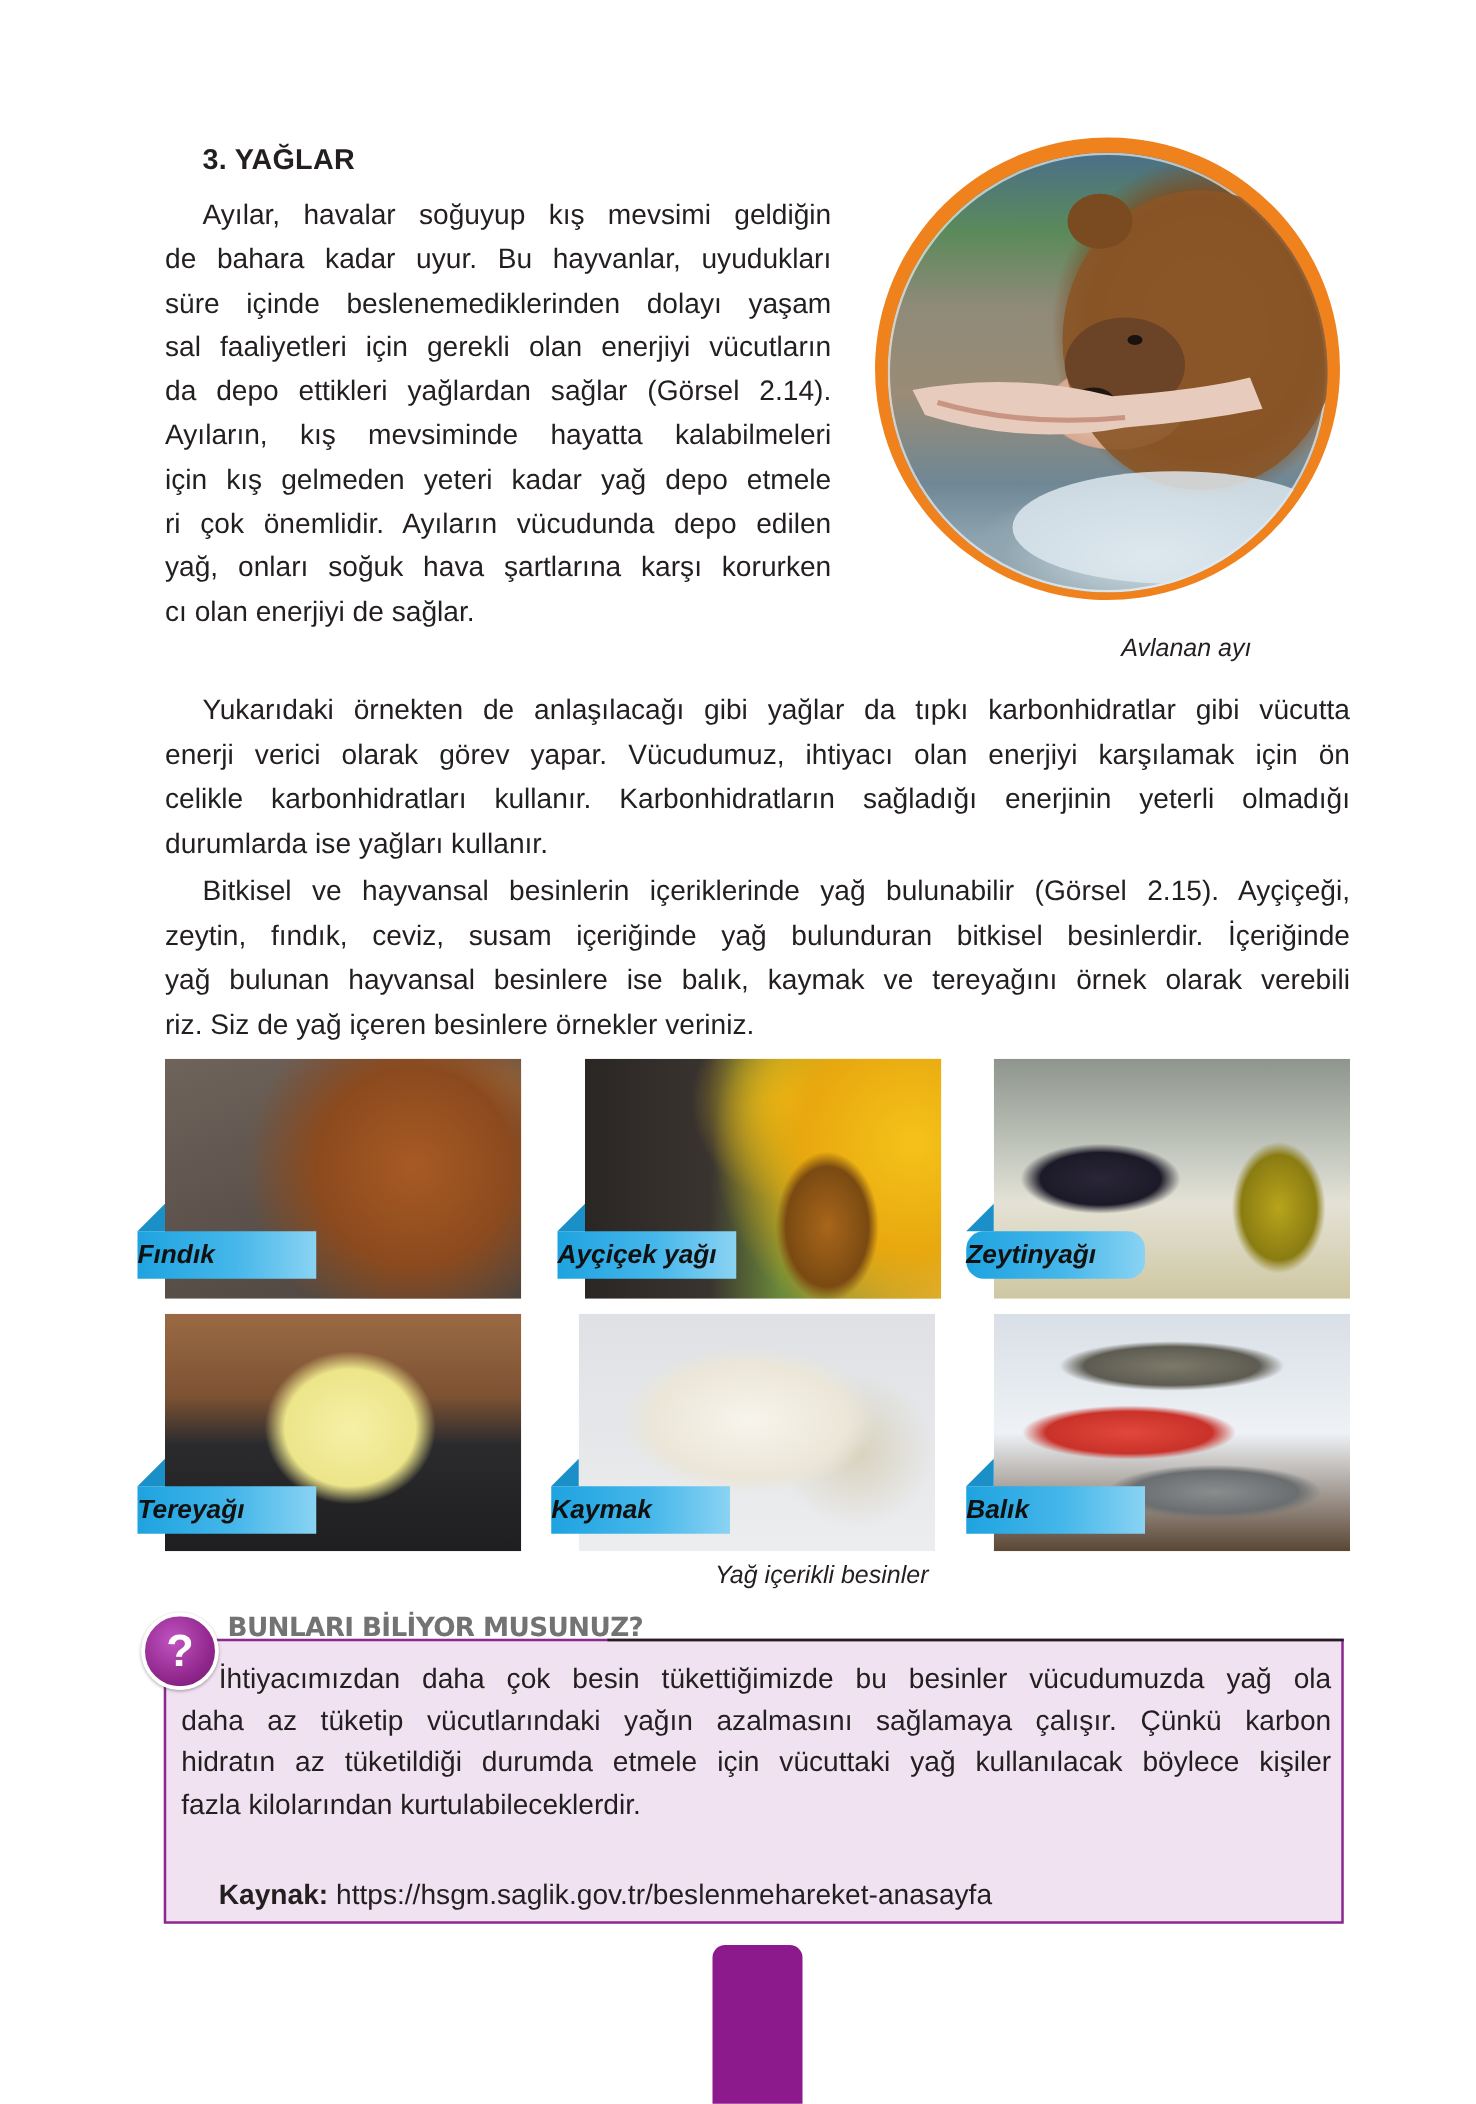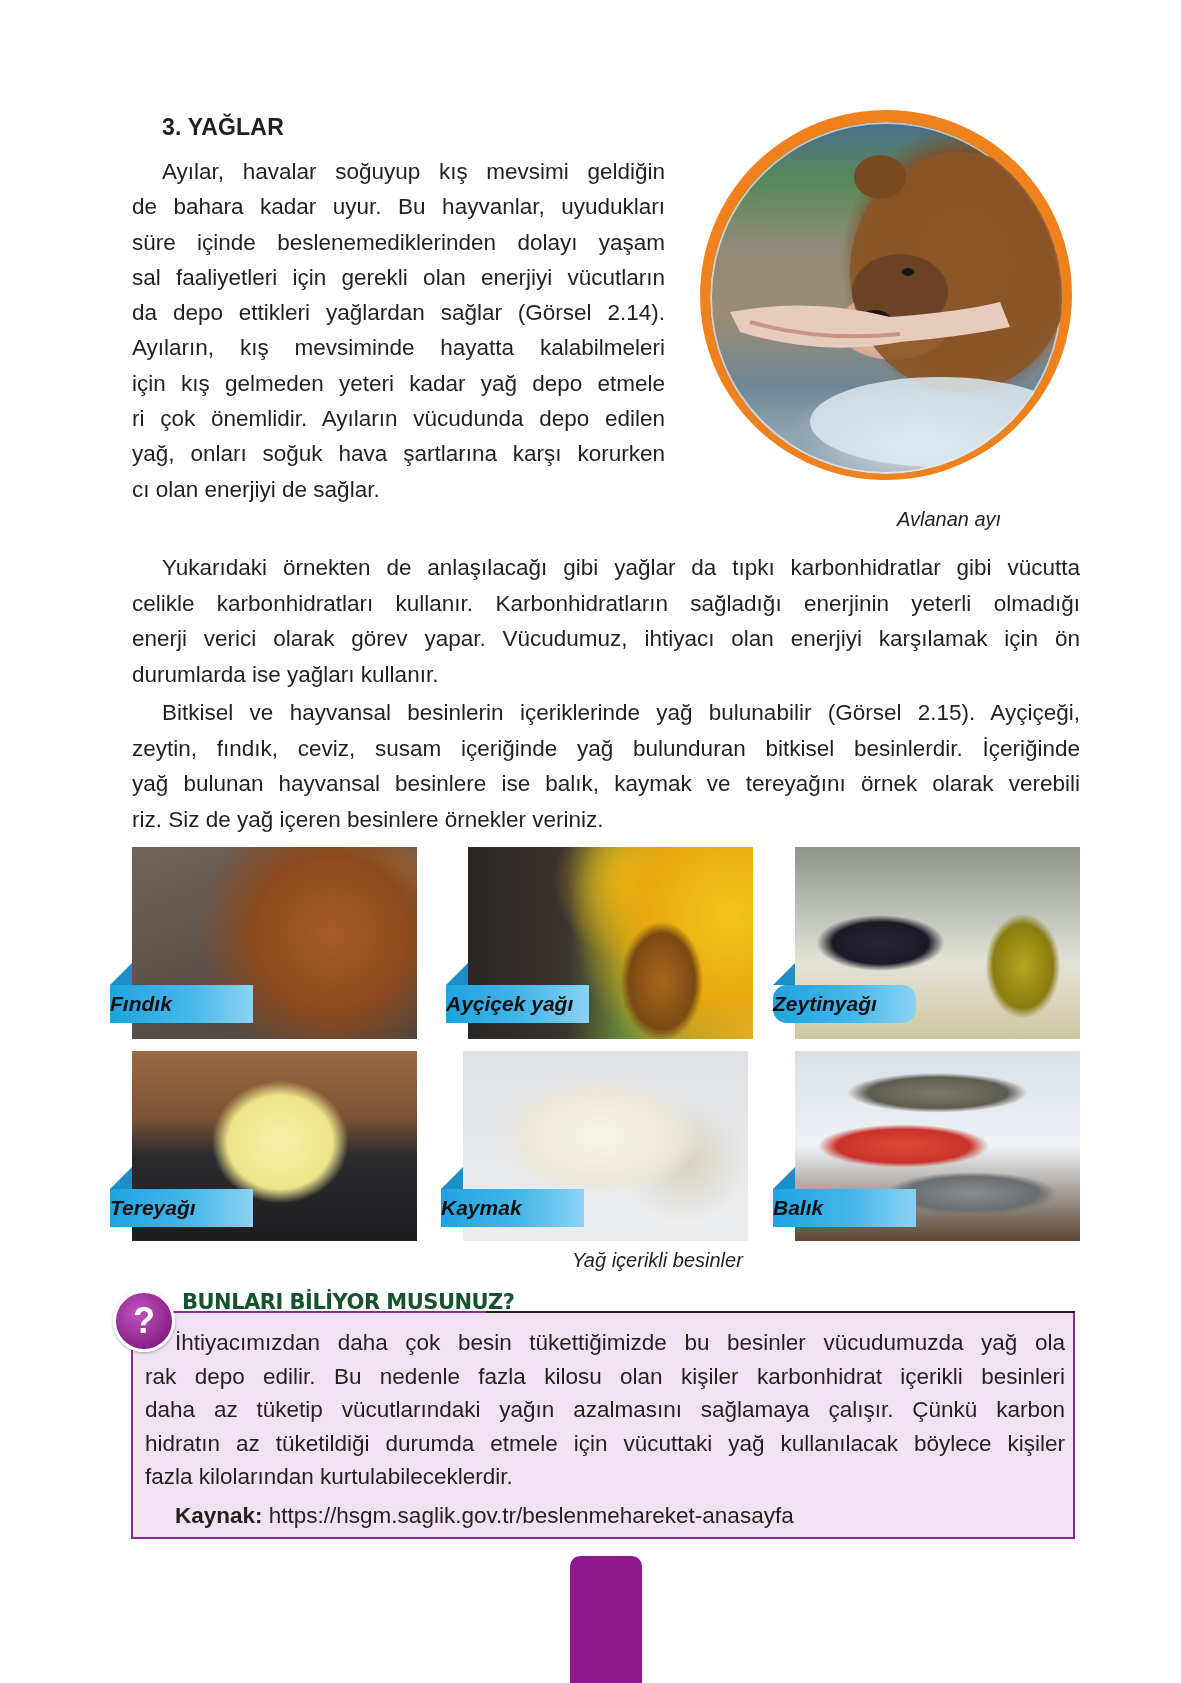--- a/index.html
+++ b/index.html
@@ -29,21 +29,21 @@
   .tile .photo { position:absolute; left:0; top:0; right:0; bottom:0; }
   .label { position:absolute; left:-22px; top:138px; width:143px; height:38px;
            background:linear-gradient(90deg, #1ea3e0 0%, #46b7ea 55%, #8ad3f3 100%);
            font-size:21px; font-weight:bold; font-style:italic; color:#111;
            box-sizing:border-box; line-height:38px; }
   .label:before { content:""; position:absolute; left:0; top:-22px; width:0; height:0;
            border-bottom:22px solid #1a8fc8; border-left:22px solid transparent; }
   .caption-foods { left:572px; top:1249px; font-size:20px; font-style:italic; }
   .infobox { left:131px; top:1311px; width:944px; height:228px; background:#f1e2f1;
              border:2px solid #8b2a8e; box-sizing:border-box; }
-  .infobox-title { left:182px; top:1290px; font-size:21px; font-weight:bold; color:#14532d;
+  .infobox-title { left:182px; top:1290px; font-size:21px; font-weight:bold; color:#737373;
                    font-family:"DejaVu Sans", sans-serif; letter-spacing:-0.5px; }
   .title-rule { left:486px; top:1311px; width:589px; height:2px; background:#231f20; }
   .qbadge { left:113px; top:1290px; width:56px; height:56px; border-radius:50%;
             background:radial-gradient(circle at 40% 35%, #c154c1 0%, #93288f 60%, #6c1a6b 100%);
             border:3px solid #fff; box-shadow:0 1px 3px rgba(0,0,0,0.35);
             color:#fff; font-size:36px; font-weight:bold; text-align:center; line-height:56px; }
   .infotext { left:145px; top:1326px; width:920px; font-size:22.5px; line-height:33.5px; }
   .source { left:175px; top:1503px; font-size:22.5px; }
   .source b { font-weight:bold; }
   .pagetab { left:570px; top:1556px; width:72px; height:140px; background:#8c1a8c; border-radius:10px; }
@@ -81,22 +81,22 @@
       <path d="M40 200 Q110 220 190 212" stroke="#c99583" stroke-width="4" fill="none"></path>
 
       <ellipse cx="230" cy="300" rx="130" ry="45" fill="#dde8ee" opacity="0.85"></ellipse>
     </svg>
   </div>
 </div>
 <div class="abs caption-bear">Avlanan ayı</div>
 
 <div class="abs para p2">
   <span class="justify-line" style="padding-left:30px">Yukarıdaki örnekten de anlaşılacağı gibi yağlar da tıpkı karbonhidratlar gibi vücutta</span>
+  <span class="justify-line">enerji verici olarak görev yapar. Vücudumuz, ihtiyacı olan enerjiyi karşılamak için ön</span>
   <span class="justify-line">celikle karbonhidratları kullanır. Karbonhidratların sağladığı enerjinin yeterli olmadığı</span>
-  <span class="justify-line">enerji verici olarak görev yapar. Vücudumuz, ihtiyacı olan enerjiyi karşılamak için ön</span>
   <span class="line">durumlarda ise yağları kullanır.</span>
 </div>
 
 <div class="abs para p3">
   <span class="justify-line" style="padding-left:30px">Bitkisel ve hayvansal besinlerin içeriklerinde yağ bulunabilir (Görsel 2.15). Ayçiçeği,</span>
   <span class="justify-line">zeytin, fındık, ceviz, susam içeriğinde yağ bulunduran bitkisel besinlerdir. İçeriğinde</span>
   <span class="justify-line">yağ bulunan hayvansal besinlere ise balık, kaymak ve tereyağını örnek olarak verebili</span>
   <span class="line">riz. Siz de yağ içeren besinlere örnekler veriniz.</span>
 </div>
 
@@ -132,21 +132,20 @@
   <div class="label abs" style="left:663px;top:342px;">Balık</div>
 </div>
 <div class="abs caption-foods">Yağ içerikli besinler</div>
 
 <div class="abs infobox"></div>
 <div class="abs title-rule"></div>
 <div class="abs infobox-title">BUNLARI BİLİYOR MUSUNUZ?</div>
 <div class="abs qbadge">?</div>
 <div class="abs infotext">
   <span class="justify-line" style="padding-left:30px">İhtiyacımızdan daha çok besin tükettiğimizde bu besinler vücudumuzda yağ ola</span>
-  <span class="justify-line">rak depo edilir. Bu nedenle fazla kilosu olan kişiler karbonhidrat içerikli besinleri</span>
   <span class="justify-line">daha az tüketip vücutlarındaki yağın azalmasını sağlamaya çalışır. Çünkü karbon</span>
   <span class="justify-line">hidratın az tüketildiği durumda etmele için vücuttaki yağ kullanılacak böylece kişiler</span>
   <span class="line">fazla kilolarından kurtulabileceklerdir.</span>
 </div>
 <div class="abs source">
   <b>Kaynak:</b>
   <span>https://hsgm.saglik.gov.tr/beslenmehareket-anasayfa</span>
 </div>
 
 <div class="abs pagetab"></div>

